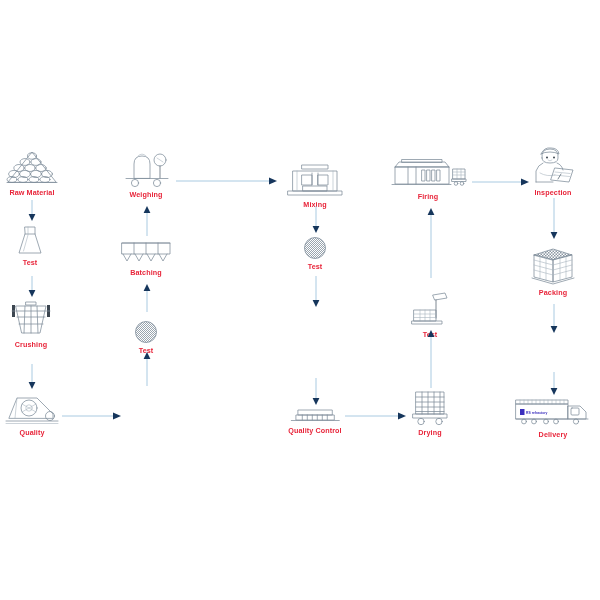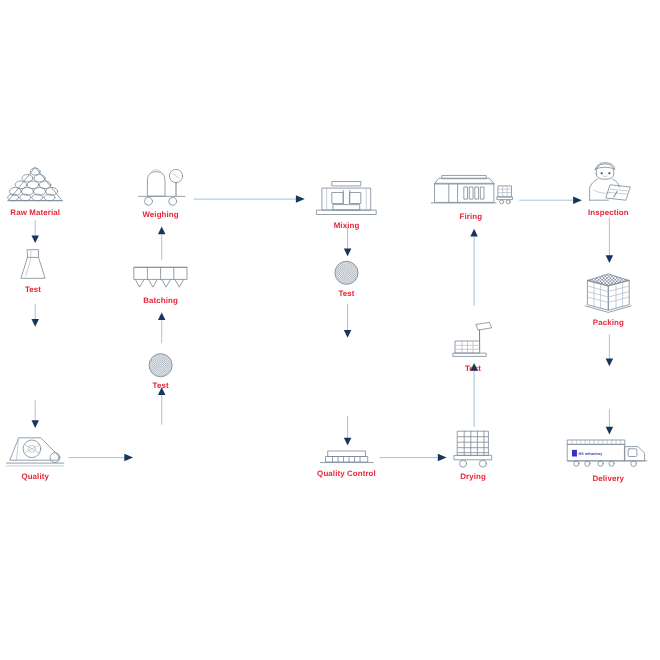--- a/index.html
+++ b/index.html
@@ -66,20 +66,39 @@
     <svg class="art" width="30" height="32" viewBox="0 0 30 32">
       <g class="ink">
         <path d="M10 3 L20 3 L20 10 L26 29 L4 29 L10 10 Z"></path>
         <line x1="10" y1="10" x2="20" y2="10"></line>
         <path d="M13 3 L13 11 L8.5 27" class="ink-l"></path>
       </g>
     </svg>
     <div class="label">Test</div>
   </div>
 
+  <div class="node" style="left:31px;top:300px;">
+    <svg class="art" width="46" height="38" viewBox="0 0 46 38">
+      <g class="ink">
+        <rect x="4" y="5" width="3" height="12" class="dark" stroke="none"></rect>
+        <rect x="39" y="5" width="3" height="12" class="dark" stroke="none"></rect>
+        <path d="M8 6 L38 6 L32 33 L14 33 Z"></path>
+        <line x1="8" y1="11" x2="38" y2="11"></line>
+        <line x1="9" y1="17" x2="37" y2="17"></line>
+        <line x1="11" y1="24" x2="35" y2="24"></line>
+        <line x1="17" y1="6" x2="16" y2="33"></line>
+        <line x1="23" y1="6" x2="23" y2="33"></line>
+        <line x1="29" y1="6" x2="30" y2="33"></line>
+        <rect x="18" y="2" width="10" height="3"></rect>
+        <line x1="7" y1="11" x2="4" y2="11"></line>
+          <line x1="39" y1="11" x2="42" y2="11"></line>
+      </g>
+    </svg>
+    <div class="label">Crushing</div>
+  </div>
 
   <div class="node" style="left:32px;top:392px;">
     <svg class="art" width="58" height="34" viewBox="0 0 58 34">
       <g class="ink">
         <path d="M6 26 L14 6 L34 6 L50 22 L50 26 Z"></path>
         <circle cx="26" cy="16" r="8"></circle>
         <circle cx="26" cy="16" r="3.2" class="ink-l"></circle>
         <path d="M19 12 L33 20 M19 20 L33 12" class="ink-l"></path>
         <circle cx="47" cy="24" r="4.5"></circle>
         <path d="M14 6 L12 26" class="ink-l"></path>

